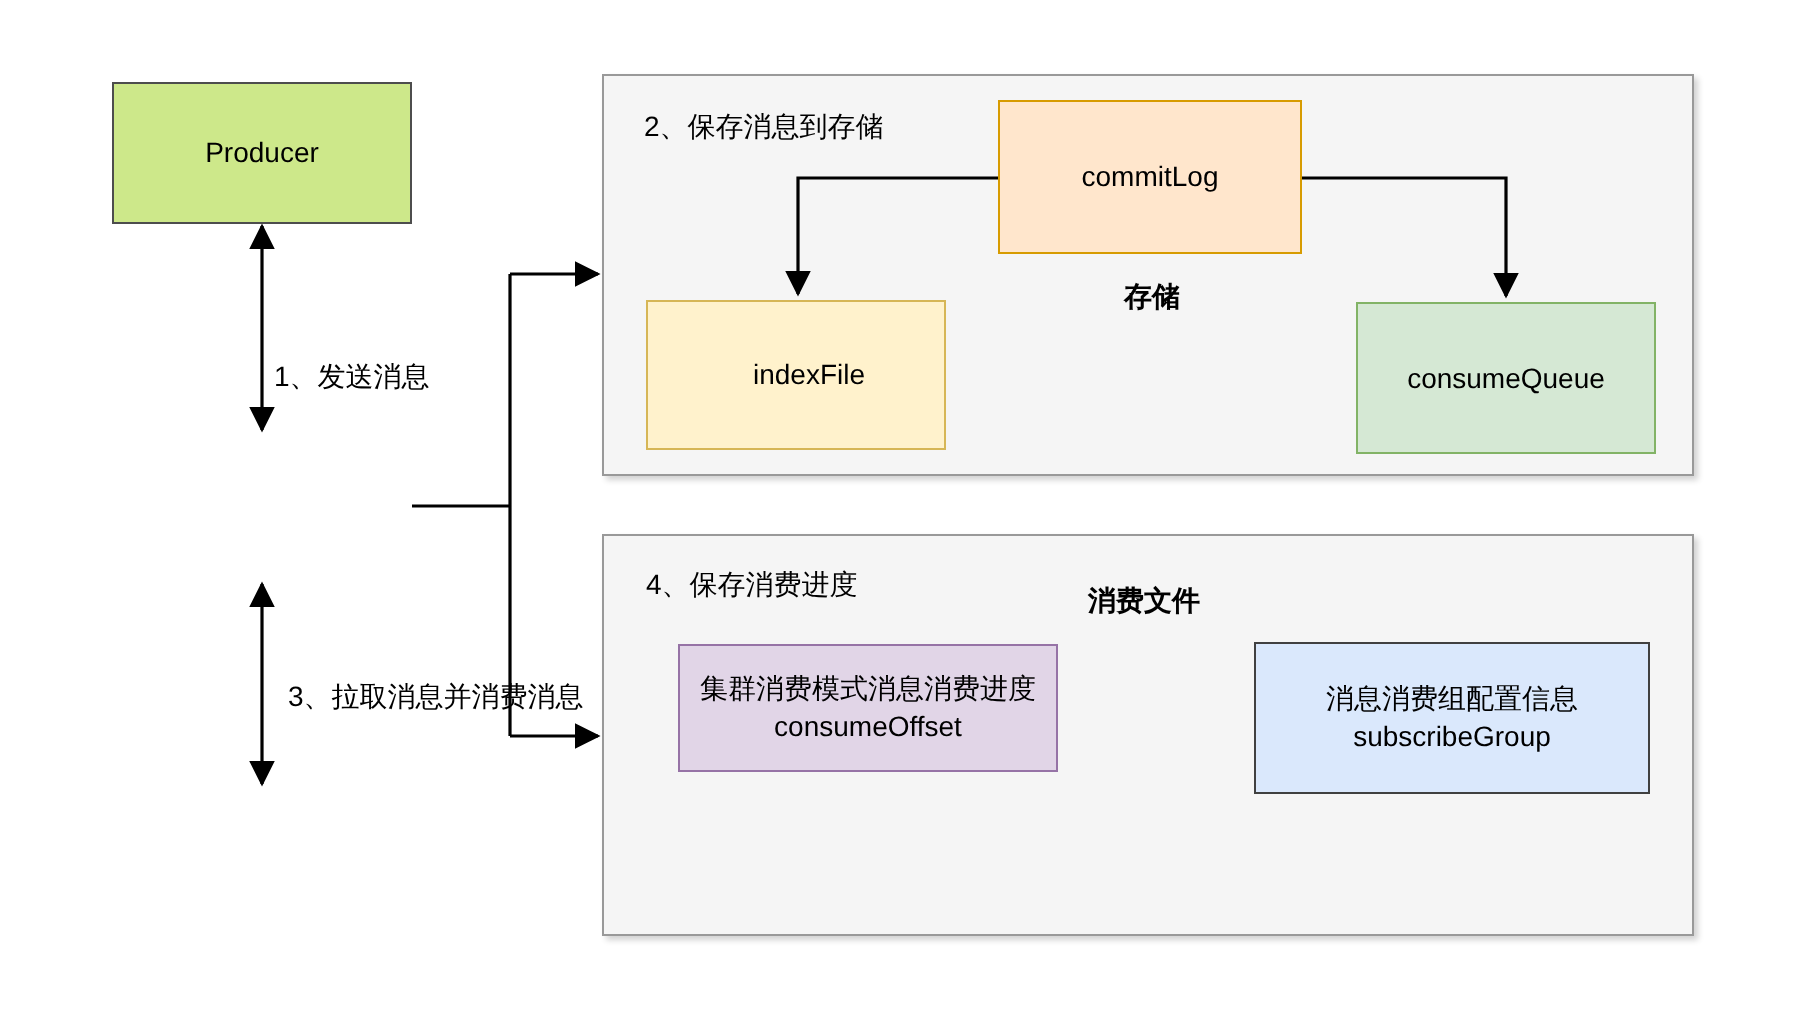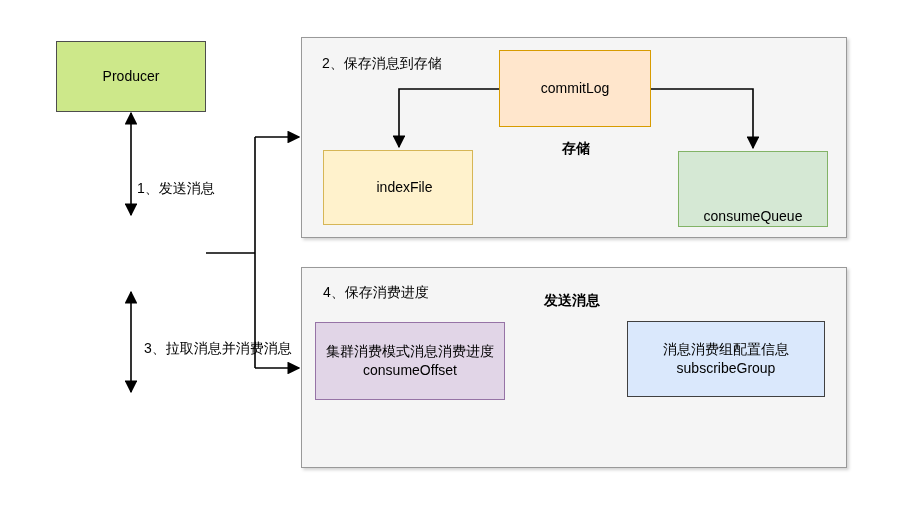--- a/index.html
+++ b/index.html
@@ -67,39 +67,39 @@
 
 
   <div class="node n-commitlog" style="left:499px;top:50px;width:152px;height:77px;text-align:right;">
     <span>commitLog</span>
   </div>
 
   <div class="node n-indexfile" style="left:323px;top:150px;width:150px;height:75px;padding-left:13px;">
     <span>indexFile</span>
   </div>
 
-  <div class="node n-consumequeue" style="left:678px;top:151px;width:150px;height:76px;justify-content:flex-end;">
+  <div class="node n-consumequeue" style="left:678px;top:151px;width:150px;height:76px;">
     <span>consumeQueue</span>
   </div>
 
-  <div class="node n-consumeoffset" style="left:315px;top:322px;width:190px;height:78px;">
+  <div class="node n-consumeoffset" style="left:339px;top:322px;width:190px;height:64px;">
     <span>集群消费模式消息消费进度</span>
     <span>consumeOffset</span>
   </div>
 
   <div class="node n-subscribegroup" style="left:627px;top:321px;width:198px;height:76px;">
     <span>消息消费组配置信息</span>
     <span>subscribeGroup</span>
   </div>
 
   <div class="lbl" style="left:137px;top:156px;margin-top:24px;">1、发送消息</div>
 
   <div class="lbl" style="left:144px;top:340px;">3、拉取消息并消费消息</div>
 
   <div class="lbl" style="left:322px;top:55px;">2、保存消息到存储</div>
 
   <div class="lbl" style="left:323px;top:284px;">4、保存消费进度</div>
 
   <div class="lbl bold centered" style="left:576px;top:140px;">存储</div>
 
-  <div class="lbl bold centered" style="left:572px;top:292px;">发送消息</div>
+  <div class="lbl bold centered" style="left:572px;top:292px;">消费文件</div>
 
 </div>
 
 </body></html>

